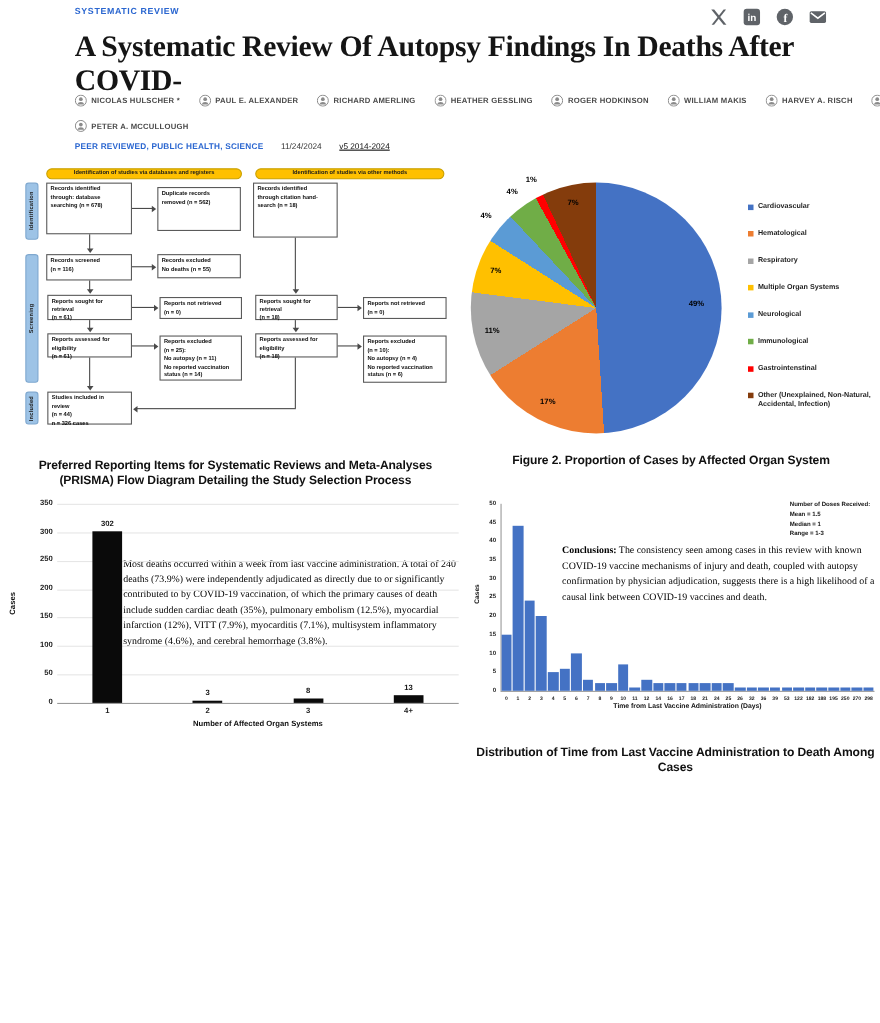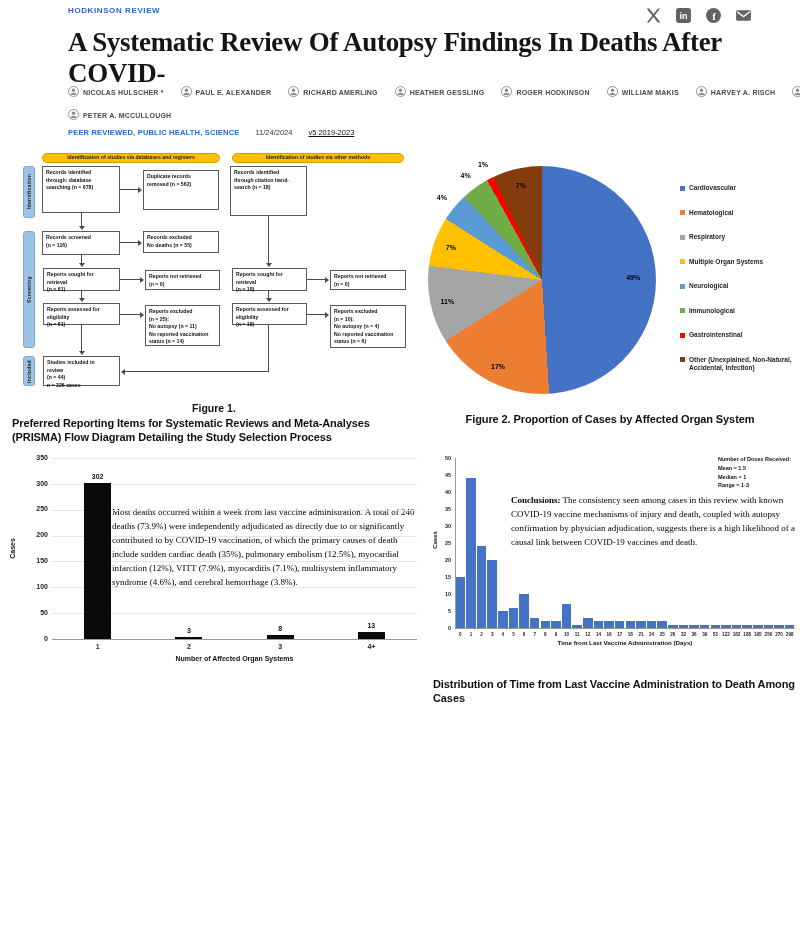--- a/index.html
+++ b/index.html
@@ -40,21 +40,21 @@
   .hl { position:absolute; height:1px; background:#4a4a4a; }
   .vl { position:absolute; width:1px; background:#4a4a4a; }
   .hl.ar::after { content:""; position:absolute; right:-3px; top:-2.5px;
                   border:3px solid transparent; border-right:none; border-left:4px solid #4a4a4a; }
   .hl.al::before { content:""; position:absolute; left:-3px; top:-2.5px;
                    border:3px solid transparent; border-left:none; border-right:4px solid #4a4a4a; }
   .vl.ad::after { content:""; position:absolute; bottom:-3px; left:-2.5px;
                   border:3px solid transparent; border-bottom:none; border-top:4px solid #4a4a4a; }
 
   .figcap-label { position:absolute; font-size:10.5px; font-weight:bold; text-align:center; color:#111; }
-  .figcap-text  { position:absolute; font-size:11px; font-weight:bold; color:#111; line-height:1.3; letter-spacing:-0.1px; }
+  .figcap-text  { position:absolute; font-size:11px; font-weight:bold; color:#111; line-height:1.3; letter-spacing:-0.1px;text-align:center; }
 
   
   #fig2 { position:absolute; left:420px; top:150px; width:380px; height:250px; }
   #pie { position:absolute; left:8px; top:16px; width:228px; height:228px; border-radius:50%; }
   .pie-label { position:absolute; transform:translate(-50%,-50%); font-size:7px; font-weight:bold; color:#000; }
   #legend { position:absolute; left:260px; top:12px; width:120px; height:236px; }
   .leg-item { position:absolute; left:0; display:flex; gap:4px; cursor:default; }
   .leg-swatch { width:5px; height:5px; margin-top:1.5px; flex:0 0 auto; }
   .leg-text { font-size:6.5px; font-weight:bold; color:#1f1f1f; line-height:1.25; }
 
@@ -72,21 +72,21 @@
   .serif-ann { position:absolute; font-family:"Liberation Serif", serif; font-size:9px;
                line-height:14px; color:#000; text-align:left; }
   #doses-note { position:absolute; left:285px; top:10px; width:80px; font-size:5.5px;
                 font-weight:bold; color:#111; line-height:1.6; }
 </style>
 </head>
 <body>
 
 <div id="page">
 
-  <a id="kicker">HODKINSON REVIEW</a>
+  <a id="kicker">SYSTEMATIC REVIEW</a>
 
   <div id="social">
     <span class="sic">
       <svg viewBox="0 0 16 16" width="17" height="17">
           <path d="M1.5 1.5 L4 1.5 L14.5 14.5 L12 14.5 Z" fill="#5f6368"></path>
           <path d="M14.2 1.5 L12.1 1.5 L1.8 14.5 L3.9 14.5 Z" fill="#5f6368"></path>
         </svg>
     </span>
     <span class="sic">
       <svg viewBox="0 0 16 16" width="17" height="17">
@@ -184,21 +184,21 @@
             <circle cx="5.5" cy="4.2" r="1.7" fill="#8a8a8a"></circle>
             <path d="M2.3 8.9 A3.4 3.4 0 0 1 8.7 8.9 Z" fill="#8a8a8a"></path>
           </svg></span>
         <span>PETER A. MCCULLOUGH</span>
       </div>
     </div>
 
   <div id="meta">
     <span id="meta-tags">PEER REVIEWED, PUBLIC HEALTH, SCIENCE</span>
     <span id="meta-date">11/24/2024</span>
-    <span id="meta-version">v5 2019-2023</span>
+    <span id="meta-version">v5 2014-2024</span>
   </div>
 
   <div id="prisma">
     <div class="pbanner" style="left:30px;top:3px;width:178px;height:10px;">Identification of studies via databases and registers</div>
     <div class="pbanner" style="left:220px;top:3px;width:172px;height:10px;">Identification of studies via other methods</div>
 
     <div class="pside" style="left:11px;top:16px;width:12px;height:52px;">
         <span>Identification</span>
       </div>
     <div class="pside" style="left:11px;top:81px;width:12px;height:117px;">
@@ -260,21 +260,20 @@
     <div class="hl ar" style="left:108px;top:164px;width:21px;"></div>
     <div class="vl ad" style="left:69px;top:175px;height:27px;"></div>
     <div class="vl ad" style="left:256px;top:66px;height:48px;"></div>
     <div class="hl ar" style="left:295px;top:129px;width:19px;"></div>
     <div class="vl ad" style="left:256px;top:141px;height:8px;"></div>
     <div class="hl ar" style="left:295px;top:164px;width:19px;"></div>
     <div class="vl" style="left:256px;top:175px;height:46px;"></div>
     <div class="hl al" style="left:112px;top:221px;width:145px;"></div>
   </div>
 
-  <div class="figcap-label" style="left:12px;top:402px;width:404px;">Figure 1.</div>
   <div class="figcap-text" style="left:12px;top:416px;width:404px;">Preferred Reporting Items for Systematic Reviews and Meta-Analyses (PRISMA) Flow Diagram Detailing the Study Selection Process</div>
 
   <div id="fig2" class="chart">
     <div id="pie" style="background: conic-gradient(rgb(68, 114, 196) 0deg, rgb(68, 114, 196) 176.4deg, rgb(237, 125, 49) 176.4deg, rgb(237, 125, 49) 237.6deg, rgb(165, 165, 165) 237.6deg, rgb(165, 165, 165) 277.2deg, rgb(255, 192, 0) 277.2deg, rgb(255, 192, 0) 302.4deg, rgb(91, 155, 213) 302.4deg, rgb(91, 155, 213) 316.8deg, rgb(112, 173, 71) 316.8deg, rgb(112, 173, 71) 331.2deg, rgb(255, 0, 0) 331.2deg, rgb(255, 0, 0) 334.8deg, rgb(132, 60, 12) 334.8deg, rgb(132, 60, 12) 360deg);"></div>
     <div id="legend">
         <div class="leg-item" style="top: 22px;">
           <div class="leg-swatch" style="background: rgb(68, 114, 196);"></div>
           <div class="leg-text">Cardiovascular</div>
         </div>
         <div class="leg-item" style="top: 46.5px;">

